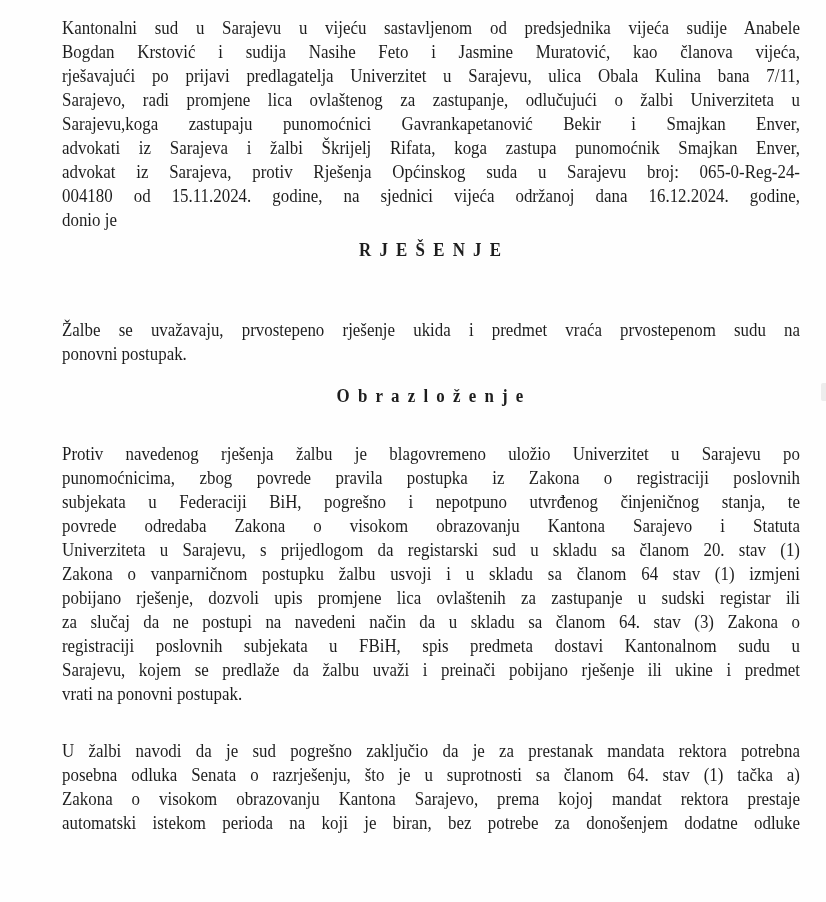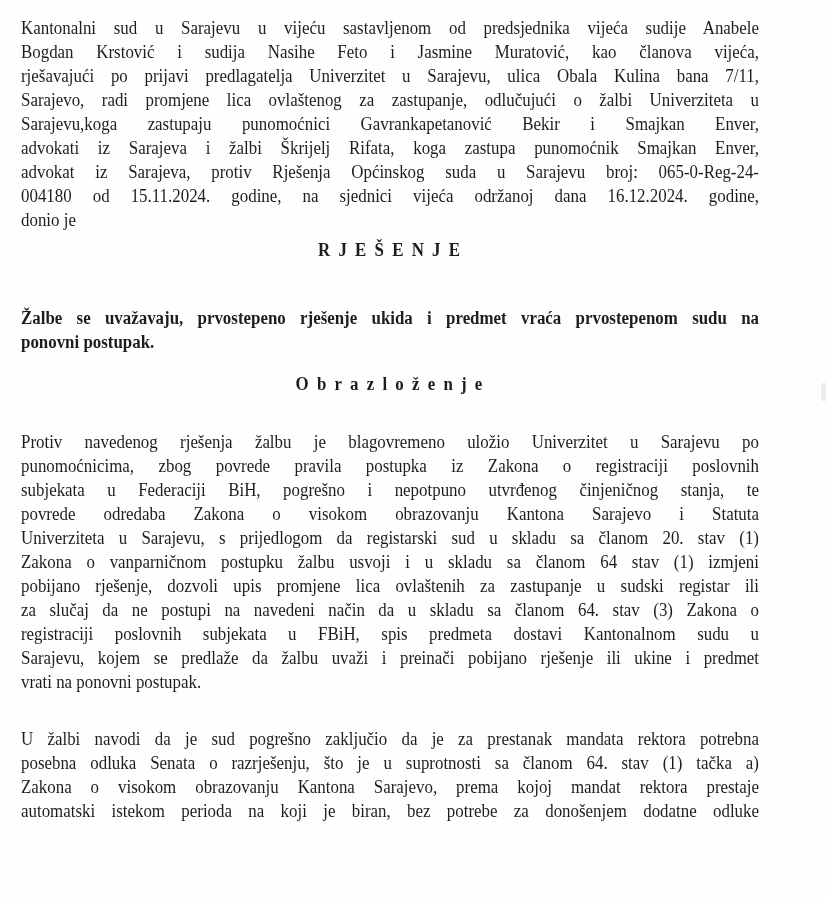--- a/index.html
+++ b/index.html
@@ -9,21 +9,21 @@
   }
   .page {
     position: relative;
     width: 826px;
     height: 902px;
     box-sizing: border-box;
     background: #fefefe;
     color: #1d1d1d;
     font-family: "Liberation Serif", "DejaVu Serif", serif;
     font-size: 16.9px;
-    padding: 16px 43px 0 21px;
+    padding: 16px 43px 0 62px;
     overflow: hidden;
   }
   .doc-body { width: 738px; }
   .line {
     line-height: 24px;
     height: 24px;
     white-space: nowrap;
     text-align: justify;
     text-align-last: justify;
     transform: scaleY(1.12);
@@ -37,21 +37,21 @@
     height: 24px;
     text-align: center;
     font-weight: bold;
     letter-spacing: 2px;
     transform: scaleY(1.12);
     transform-origin: 50% 50%;
   }
   
   .doc-body > :nth-child(1) { margin-top: 0; }    
   .doc-body > :nth-child(2) { margin-top: 6px; }  
-  .doc-body > :nth-child(3) { margin-top: 44px; font-weight: bold; } 
+  .doc-body > :nth-child(3) { margin-top: 56px; } 
   .doc-body > :nth-child(4) { margin-top: 18px; } 
   .doc-body > :nth-child(5) { margin-top: 34px; } 
   .doc-body > :nth-child(6) { margin-top: 33px; } 
   .doc-body > :nth-child(7) { margin-top: 26px; } 
   .scan-artifact {
     position: absolute;
     right: 0;
     top: 383px;
     width: 5px;
     height: 18px;

